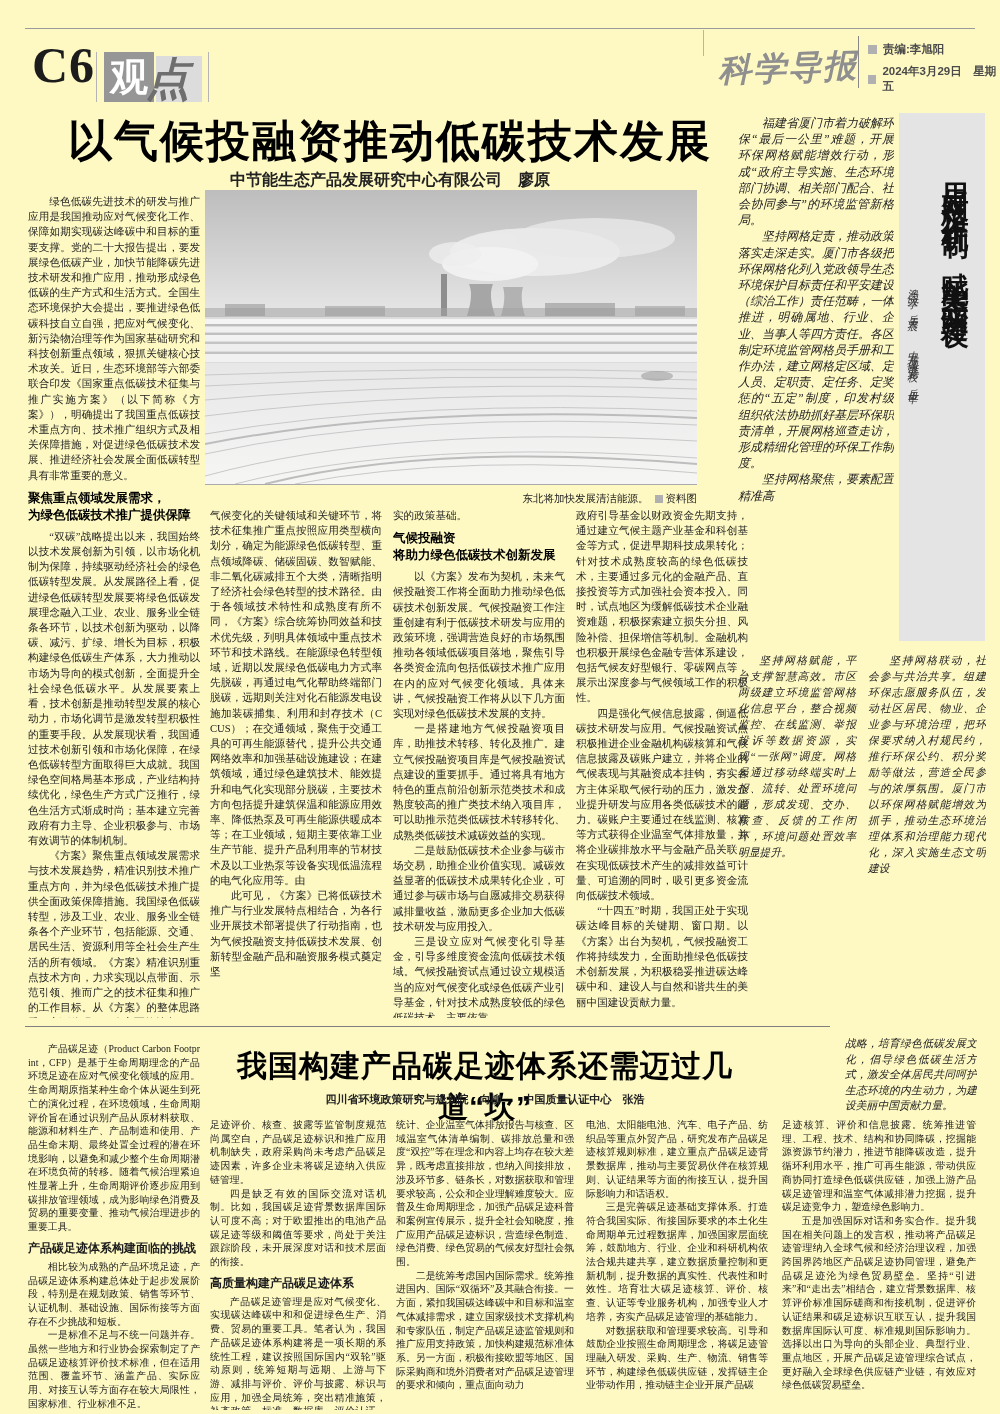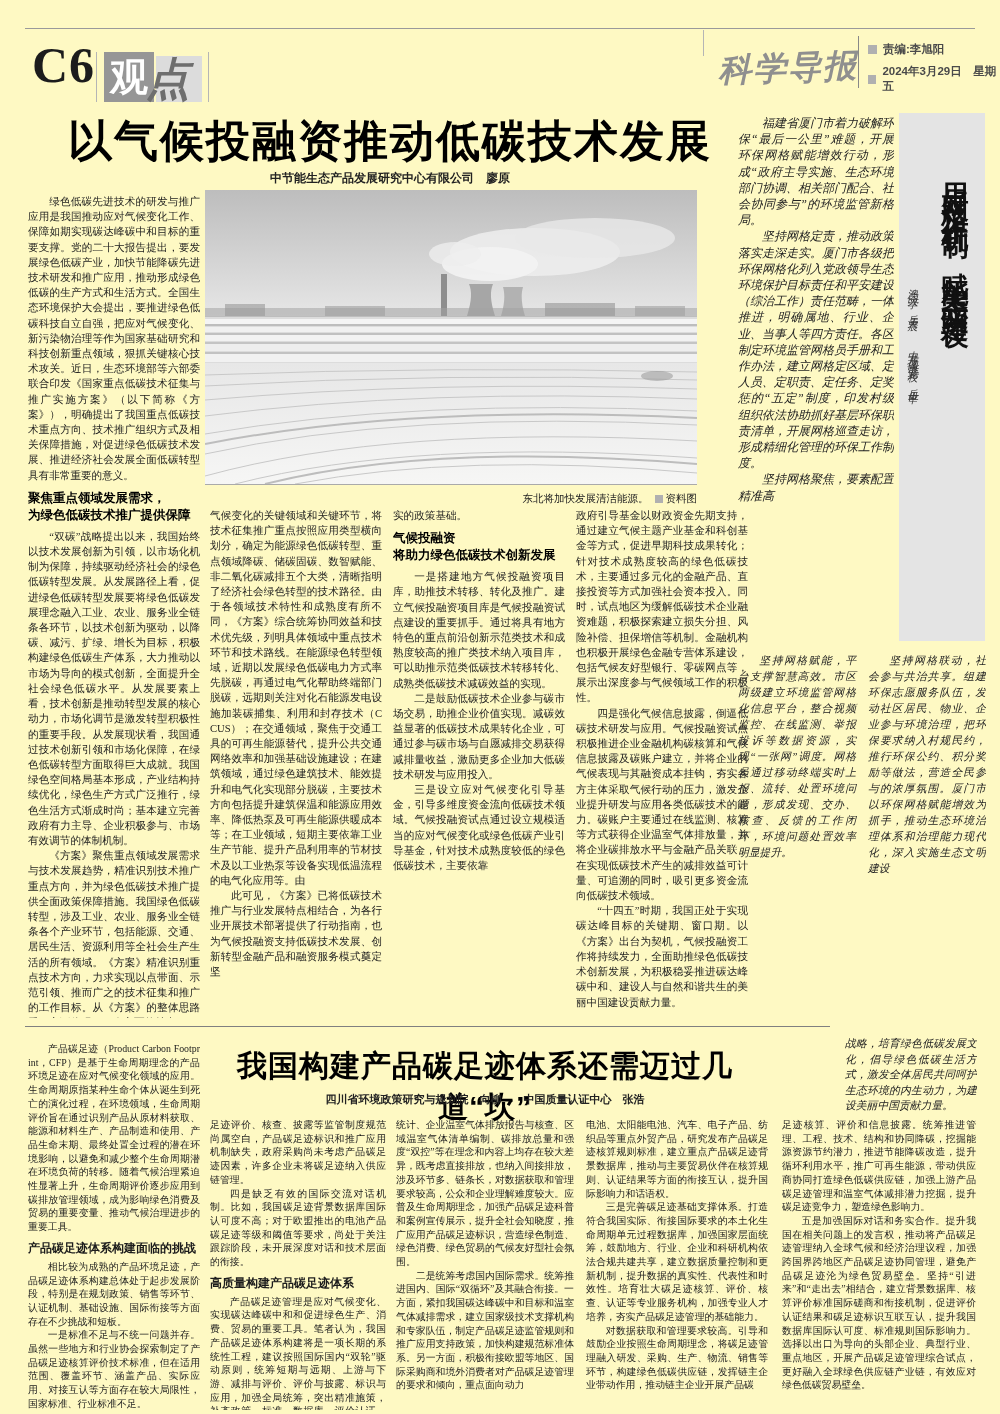--- a/index.html
+++ b/index.html
@@ -71,21 +71,21 @@
   <div class="abs hmeta" style="left:868px;top:42px;">
     <span class="sq"></span>
     <span>责编:李旭阳</span>
   </div>
   <div class="abs hmeta" style="left:868px;top:64px;">
     <span class="sq"></span>
     <span>2024年3月29日　星期五</span>
   </div>
 
   <div class="abs headline" style="left:40px;top:112px;width:700px;font-size:44px;">以气候投融资推动低碳技术发展</div>
-  <div class="abs byline" style="left:40px;top:170px;width:700px;font-size:12px;">中节能生态产品发展研究中心有限公司　廖原</div>
+  <div class="abs byline" style="left:40px;top:170px;width:700px;font-size:16px;">中节能生态产品发展研究中心有限公司　廖原</div>
 
   <div class="abs col" style="left:28px;top:194px;width:172px;height:824px;">
       <p class="para">绿色低碳先进技术的研发与推广应用是我国推动应对气候变化工作、保障如期实现碳达峰碳中和目标的重要支撑。党的二十大报告提出，要发展绿色低碳产业，加快节能降碳先进技术研发和推广应用，推动形成绿色低碳的生产方式和生活方式。全国生态环境保护大会提出，要推进绿色低碳科技自立自强，把应对气候变化、新污染物治理等作为国家基础研究和科技创新重点领域，狠抓关键核心技术攻关。近日，生态环境部等六部委联合印发《国家重点低碳技术征集与推广实施方案》（以下简称《方案》），明确提出了我国重点低碳技术重点方向、技术推广组织方式及相关保障措施，对促进绿色低碳技术发展、推进经济社会发展全面低碳转型具有非常重要的意义。</p>
       <div class="subhead">聚焦重点领域发展需求，
 为绿色低碳技术推广提供保障</div>
       <p class="para">“双碳”战略提出以来，我国始终以技术发展创新为引领，以市场化机制为保障，持续驱动经济社会的绿色低碳转型发展。从发展路径上看，促进绿色低碳转型发展要将绿色低碳发展理念融入工业、农业、服务业全链条各环节，以技术创新为驱动，以降碳、减污、扩绿、增长为目标，积极构建绿色低碳生产体系，大力推动以市场为导向的模式创新，全面提升全社会绿色低碳水平。从发展要素上看，技术创新是推动转型发展的核心动力，市场化调节是激发转型积极性的重要手段。从发展现状看，我国通过技术创新引领和市场化保障，在绿色低碳转型方面取得巨大成就。我国绿色空间格局基本形成，产业结构持续优化，绿色生产方式广泛推行，绿色生活方式渐成时尚；基本建立完善政府有力主导、企业积极参与、市场有效调节的体制机制。</p>
       <p class="para">《方案》聚焦重点领域发展需求与技术发展趋势，精准识别技术推广重点方向，并为绿色低碳技术推广提供全面政策保障措施。我国绿色低碳转型，涉及工业、农业、服务业全链条各个产业环节，包括能源、交通、居民生活、资源利用等全社会生产生活的所有领域。《方案》精准识别重点技术方向，力求实现以点带面、示范引领、推而广之的技术征集和推广的工作目标。从《方案》的整体思路看，主要体现了三个方面的特点。</p>
     </div>
 
   <div class="abs" style="left:205px;top:190px;width:492px;height:294px;border-bottom:1px solid #aaa;background:#ddd;">
@@ -147,20 +147,21 @@
   </div>
 
   <div class="abs col" style="left:210px;top:508px;width:172px;height:510px;">
       <p class="para cont">气候变化的关键领域和关键环节，将技术征集推广重点按照应用类型横向划分，确定为能源绿色低碳转型、重点领域降碳、储碳固碳、数智赋能、非二氧化碳减排五个大类，清晰指明了经济社会绿色转型的技术路径。由于各领域技术特性和成熟度有所不同，《方案》综合统筹协同效益和技术优先级，列明具体领域中重点技术环节和技术路线。在能源绿色转型领域，近期以发展绿色低碳电力方式率先脱碳，再通过电气化帮助终端部门脱碳，远期则关注对化石能源发电设施加装碳捕集、利用和封存技术（CCUS）；在交通领域，聚焦于交通工具的可再生能源替代，提升公共交通网络效率和加强基础设施建设；在建筑领域，通过绿色建筑技术、能效提升和电气化实现部分脱碳，主要技术方向包括提升建筑保温和能源应用效率、降低热泵及可再生能源供暖成本等；在工业领域，短期主要依靠工业生产节能、提升产品利用率的节材技术及以工业热泵等设备实现低温流程的电气化应用等。由</p>
       <p class="para">此可见，《方案》已将低碳技术推广与行业发展特点相结合，为各行业开展技术部署提供了行动指南，也为气候投融资支持低碳技术发展、创新转型金融产品和融资服务模式奠定坚</p>
     </div>
   <div class="abs col" style="left:393px;top:508px;width:172px;height:510px;">
       <p class="para cont">实的政策基础。</p>
       <div class="subhead">气候投融资
 将助力绿色低碳技术创新发展</div>
+      <p class="para">以《方案》发布为契机，未来气候投融资工作将全面助力推动绿色低碳技术创新发展。气候投融资工作注重创建有利于低碳技术研发与应用的政策环境，强调营造良好的市场氛围推动各领域低碳项目落地，聚焦引导各类资金流向包括低碳技术推广应用在内的应对气候变化领域。具体来讲，气候投融资工作将从以下几方面实现对绿色低碳技术发展的支持。</p>
       <p class="para">一是搭建地方气候投融资项目库，助推技术转移、转化及推广。建立气候投融资项目库是气候投融资试点建设的重要抓手。通过将具有地方特色的重点前沿创新示范类技术和成熟度较高的推广类技术纳入项目库，可以助推示范类低碳技术转移转化、成熟类低碳技术减碳效益的实现。</p>
       <p class="para">二是鼓励低碳技术企业参与碳市场交易，助推企业价值实现。减碳效益显著的低碳技术成果转化企业，可通过参与碳市场与自愿减排交易获得减排量收益，激励更多企业加大低碳技术研发与应用投入。</p>
       <p class="para">三是设立应对气候变化引导基金，引导多维度资金流向低碳技术领域。气候投融资试点通过设立规模适当的应对气候变化或绿色低碳产业引导基金，针对技术成熟度较低的绿色低碳技术，主要依靠</p>
     </div>
   <div class="abs col" style="left:576px;top:508px;width:172px;height:510px;">
       <p class="para cont">政府引导基金以财政资金先期支持，通过建立气候主题产业基金和科创基金等方式，促进早期科技成果转化；针对技术成熟度较高的绿色低碳技术，主要通过多元化的金融产品、直接投资等方式加强社会资本投入。同时，试点地区为缓解低碳技术企业融资难题，积极探索建立损失分担、风险补偿、担保增信等机制。金融机构也积极开展绿色金融专营体系建设，包括气候友好型银行、零碳网点等，展示出深度参与气候领域工作的积极性。</p>
       <p class="para">四是强化气候信息披露，倒逼低碳技术研发与应用。气候投融资试点积极推进企业金融机构碳核算和气候信息披露及碳账户建立，并将企业的气候表现与其融资成本挂钩，夯实各方主体采取气候行动的压力，激发企业提升研发与应用各类低碳技术的能力。碳账户主要通过在线监测、核算等方式获得企业温室气体排放量，并将企业碳排放水平与金融产品关联，在实现低碳技术产生的减排效益可计量、可追溯的同时，吸引更多资金流向低碳技术领域。</p>
       <p class="para">“十四五”时期，我国正处于实现碳达峰目标的关键期、窗口期。以《方案》出台为契机，气候投融资工作将持续发力，全面助推绿色低碳技术创新发展，为积极稳妥推进碳达峰碳中和、建设人与自然和谐共生的美丽中国建设贡献力量。</p>
     </div>
 

